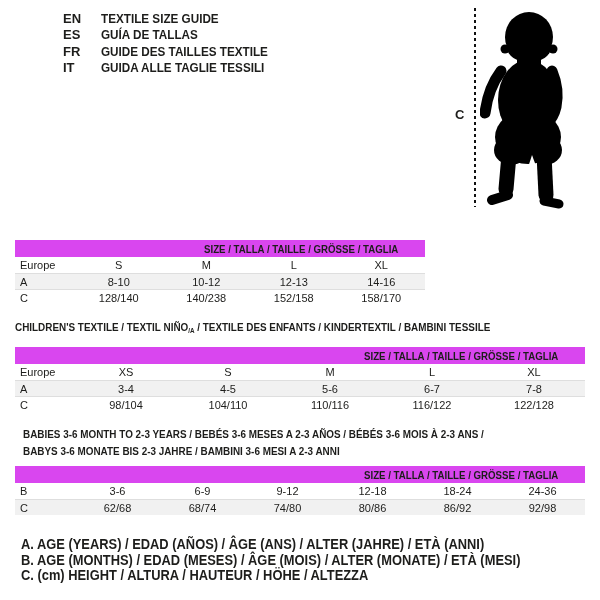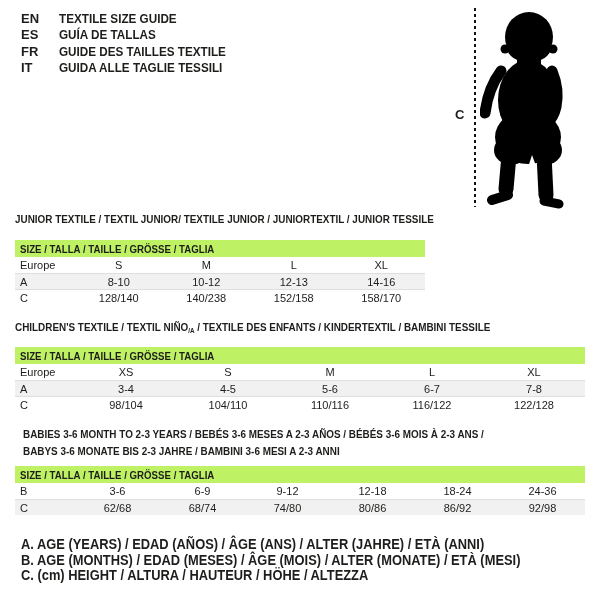--- a/index.html
+++ b/index.html
@@ -2,37 +2,37 @@
 <html><head>
 <meta charset="utf-8">
 <style>
   html,body { margin:0; padding:0; background:#fff; }
   .page {
     position:relative; width:600px; height:600px; background:#ffffff;
     font-family:"Liberation Sans", sans-serif; color:#1d1d1b; overflow:hidden;
   }
   
   .langs { position:absolute; left:21px; top:10px; }
-  .lang-row { display:flex; height:16.5px; align-items:center; font-weight:bold; font-size:13px; }
+  .lang-row { display:flex; height:16.5px; align-items:center; font-weight:bold; font-size:13px;margin-left:42px; }
   .lang-code { width:38px; flex:0 0 38px; }
   .lang-label { transform:scaleX(0.9); transform-origin:left center; white-space:nowrap; }
   
   .measure-line {
     position:absolute; left:474px; top:8px; width:2px; height:199px;
     background:repeating-linear-gradient(to bottom, #111 0 3px, transparent 3px 6px);
   }
   .height-label { position:absolute; left:455px; top:107px; font-weight:bold; font-size:13px; }
   .baby-svg { position:absolute; left:480px; top:5px; }
   
   .sec-title { position:absolute; font-weight:bold; font-size:11px; white-space:nowrap; }
   .sec-title .scale { display:inline-block; transform:scaleX(0.9); transform-origin:left center; white-space:nowrap; }
   .sub-a { font-size:7px; vertical-align:-2px; font-weight:bold; }
   
   .stable { position:absolute; font-size:11px; }
-  .thead { background:#bef264; height:17px; display:flex; align-items:center; padding-left:5px; font-weight:bold; font-size:11px; }
+  .thead { background:#d946ef; height:17px; display:flex; align-items:center; padding-left:5px; font-weight:bold; font-size:11px;justify-content:flex-end; }
   .thead .scale { display:inline-block; transform:scaleX(0.88); transform-origin:left center; white-space:nowrap; }
   .trow { display:flex; height:16px; align-items:center; box-sizing:border-box; border-top:1px solid #dedede; }
   .trow.alt { background:#f1f1f1; }
   .tlabel { width:55px; flex:0 0 55px; padding-left:5px; }
   .tcell { flex:1; text-align:center; }
   
   .footnotes { position:absolute; left:21px; top:537px; }
   .fn-line { height:15.5px; line-height:15.5px; font-weight:bold; font-size:14px; white-space:nowrap; }
   .fn-line .scale { display:inline-block; transform:scaleX(0.92); transform-origin:left center; white-space:nowrap; }
   .babies-title-line { line-height:17px;margin-left:8px; }
@@ -77,23 +77,20 @@
       <ellipse cx="31" cy="145" rx="17" ry="15"></ellipse>
       <ellipse cx="65" cy="145" rx="17" ry="15"></ellipse>
       <path d="M52 150 L45 172 L60 172 Z" fill="#ffffff"></path>
       <path d="M29 150 L26 184" stroke="#000" stroke-width="15" stroke-linecap="round" fill="none"></path>
       <path d="M64 150 L66 190" stroke="#000" stroke-width="15" stroke-linecap="round" fill="none"></path>
       <path d="M28 190 L12 195" stroke="#000" stroke-width="10" stroke-linecap="round" fill="none"></path>
       <path d="M64 196 L79 199" stroke="#000" stroke-width="9" stroke-linecap="round" fill="none"></path>
     </g>
   </svg>
 
-  <div class="sec-title" style="left:15px; top:213px;">
-    <span class="scale">JUNIOR TEXTILE / TEXTIL JUNIOR/ TEXTILE JUNIOR / JUNIORTEXTIL / JUNIOR TESSILE</span>
-  </div>
   <div class="stable" style="left:15px; top:240px; width:410px;">
     <div class="thead">
       <span class="scale">SIZE / TALLA / TAILLE / GRÖSSE / TAGLIA</span>
     </div>
     <div class="trow" style="border-top:none;">
       <span class="tlabel">Europe</span>
       <span class="tcell">S</span>
       <span class="tcell">M</span>
       <span class="tcell">L</span>
       <span class="tcell">XL</span>

